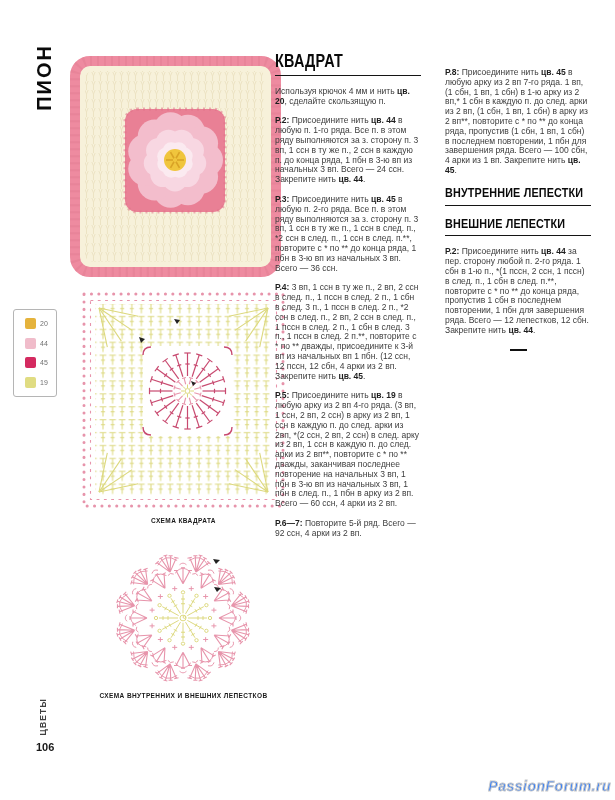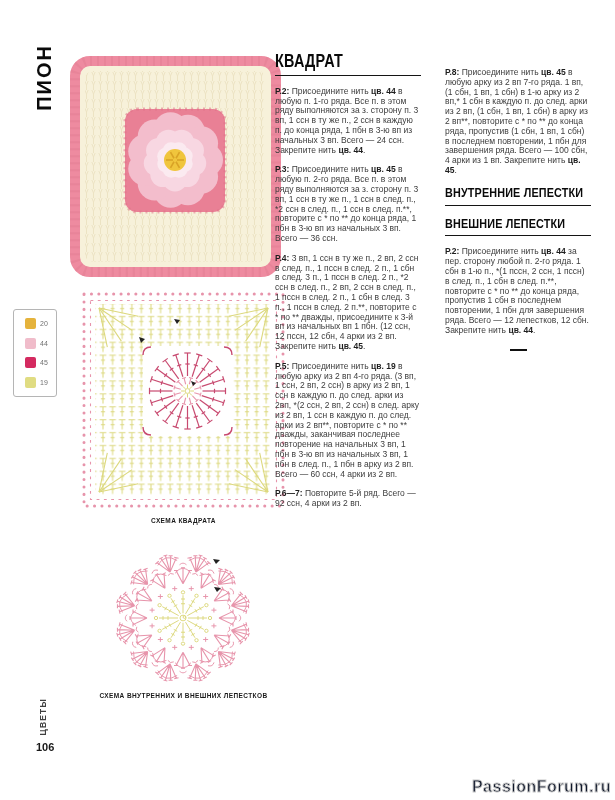--- a/index.html
+++ b/index.html
@@ -26,22 +26,22 @@
       transform-origin:0 50%;white-space:nowrap;color:#0a0a0a;}
   .h2{font-size:13.5px;line-height:1.1;font-weight:bold;letter-spacing:.2px;transform:scaleX(.8);
       transform-origin:0 50%;white-space:nowrap;color:#0a0a0a;margin-top:2px;}
   .rule{border-top:1.6px solid #141414;margin:4px 0 11px;}
   .para{margin:0 0 10px;}
   .para b{color:#1e1e1e;}
   .endrule{width:17px;border-top:2px solid #111;margin:13px auto 0;}
   .cvety{position:absolute;left:38px;top:698px;writing-mode:vertical-rl;transform:rotate(180deg);
          font-size:8.5px;font-weight:bold;letter-spacing:1.2px;color:#3f3f3f;}
   .pnum{position:absolute;left:36px;top:741px;font-size:11px;font-weight:bold;color:#191919;}
-  .watermark{position:absolute;right:4px;top:778px;font-size:16px;font-weight:bold;letter-spacing:.5px;
-             color:#0f172a;-webkit-text-stroke:.9px #c9c9c9;}
+  .watermark{position:absolute;right:4px;top:778px;font-size:14px;font-weight:bold;letter-spacing:.5px;
+             color:#3b82f6;font-style:italic;-webkit-text-stroke:.9px #c9c9c9;}
 </style>
 </head>
 <body>
 
 <div class="page">
 
   <div class="pion">ПИОН</div>
 
   <svg id="ph" class="photo" viewBox="0 0 220 232">
       <rect x="13" y="7" width="201" height="211" rx="15" fill="#f7f1da" stroke="#ee8ba0" stroke-width="10"></rect>
@@ -474,20 +474,21 @@
       </g>
       <path d="M118 12 l7 1 -4 4 z" fill="#222"></path>
       <path d="M119 40 l7 1 -4 4 z" fill="#222"></path>
     </svg>
   <div class="cap cap2">СХЕМА ВНУТРЕННИХ И ВНЕШНИХ ЛЕПЕСТКОВ</div>
 
   <div class="col col1">
     <div class="h1">КВАДРАТ</div>
     <div class="rule"></div>
     <div>
+        <p class="para">Используя крючок 4 мм и нить <b>цв. 20</b>, сделайте скользящую п.</p>
         <p class="para"><b>Р.2:</b> Присоедините нить <b>цв. 44</b> в любую п. 1-го ряда. Все п. в этом ряду выполняются за з. сторону п. 3 вп, 1 ссн в ту же п., 2 ссн в каждую п. до конца ряда, 1 пбн в 3-ю вп из начальных 3 вп. Всего — 24 ссн. Закрепите нить <b>цв. 44</b>.</p>
         <p class="para"><b>Р.3:</b> Присоедините нить <b>цв. 45</b> в любую п. 2-го ряда. Все п. в этом ряду выполняются за з. сторону п. 3 вп, 1 ссн в ту же п., 1 ссн в след. п., *2 ссн в след. п., 1 ссн в след. п.**, повторите с * по ** до конца ряда, 1 пбн в 3-ю вп из начальных 3 вп. Всего — 36 ссн.</p>
         <p class="para"><b>Р.4:</b> 3 вп, 1 ссн в ту же п., 2 вп, 2 ссн в след. п., 1 пссн в след. 2 п., 1 сбн в след. 3 п., 1 пссн в след. 2 п., *2 ссн в след. п., 2 вп, 2 ссн в след. п., 1 пссн в след. 2 п., 1 сбн в след. 3 п., 1 пссн в след. 2 п.**, повторите с * по ** дважды, присоедините к 3-й вп из начальных вп 1 пбн. (12 ссн, 12 пссн, 12 сбн, 4 арки из 2 вп. Закрепите нить <b>цв. 45</b>.</p>
         <p class="para"><b>Р.5:</b> Присоедините нить <b>цв. 19</b> в любую арку из 2 вп 4-го ряда. (3 вп, 1 ссн, 2 вп, 2 ссн) в арку из 2 вп, 1 ссн в каждую п. до след. арки из 2вп, *(2 ссн, 2 вп, 2 ссн) в след. арку из 2 вп, 1 ссн в каждую п. до след. арки из 2 вп**, повторите с * по ** дважды, заканчивая последнее повторение на начальных 3 вп, 1 пбн в 3-ю вп из начальных 3 вп, 1 пбн в след. п., 1 пбн в арку из 2 вп. Всего — 60 ссн, 4 арки из 2 вп.</p>
         <p class="para"><b>Р.6—7:</b> Повторите 5-й ряд. Всего — 92 ссн, 4 арки из 2 вп.</p>
       </div>
   </div>
 
   <div class="col col2">
     <p class="para"><b>Р.8:</b> Присоедините нить <b>цв. 45</b> в любую арку из 2 вп 7-го ряда. 1 вп, (1 сбн, 1 вп, 1 сбн) в 1-ю арку из 2 вп,* 1 сбн в каждую п. до след. арки из 2 вп, (1 сбн, 1 вп, 1 сбн) в арку из 2 вп**, повторите с * по ** до конца ряда, пропустив (1 сбн, 1 вп, 1 сбн) в последнем повторении, 1 пбн для завершения ряда. Всего — 100 сбн, 4 арки из 1 вп. Закрепите нить <b>цв. 45</b>.</p>

